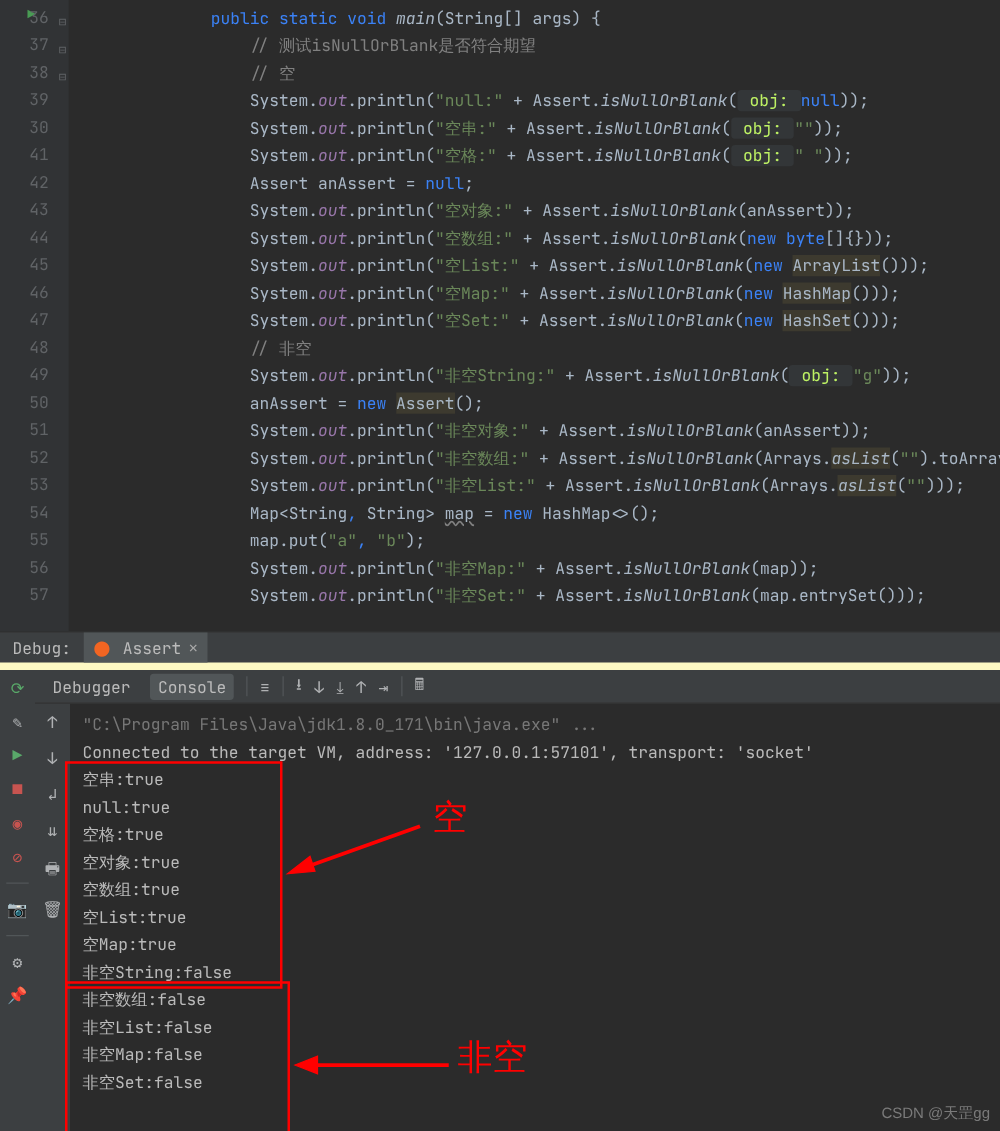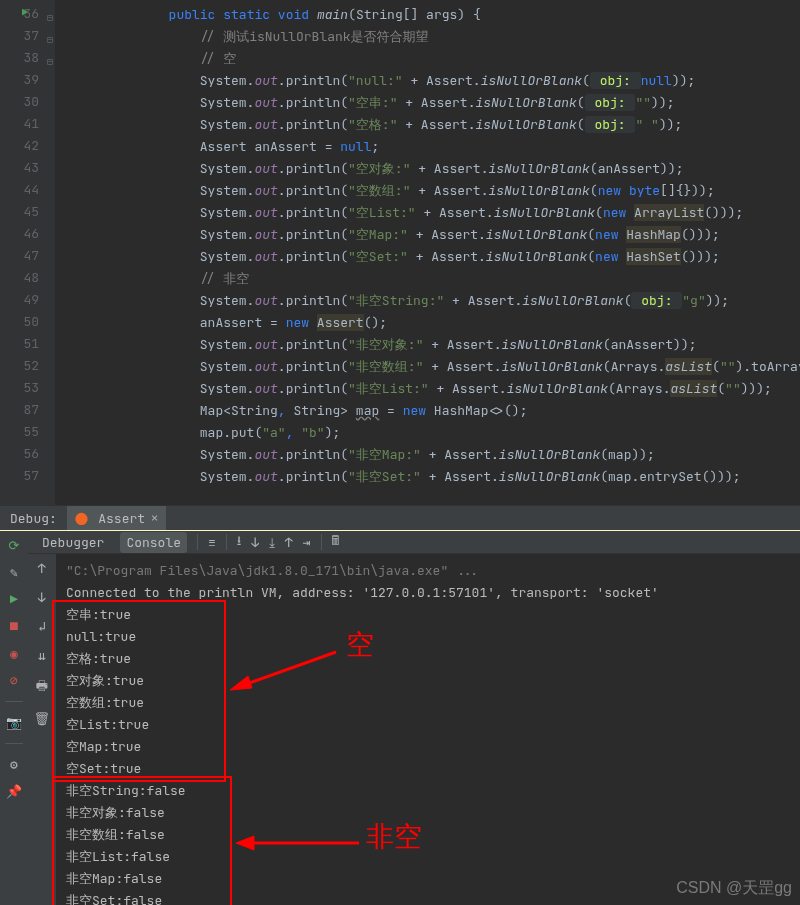--- a/index.html
+++ b/index.html
@@ -12,21 +12,21 @@
 .kw{color:#3b82f6}
 .str{color:#6a8759}
 .cm{color:#808080}
 .fld{color:#9876aa;font-style:italic}
 .fn{font-style:italic}
 .hint{color:#bef264;background:#333638;border-radius:3px;padding:0 2px}
 .hl{background:#3d3a2f}
 .under{text-decoration-color:#a9b7c6}
 .warn{text-decoration:underline wavy #808080}
 .run-tri{position:absolute;left:22px;top:5px;color:#499c54;font-size:11px}
-.debug-bar{height:24px;background:#3c3f41;border-top:1px solid #323232;border-bottom:1px solid #fef9c3;display:flex;align-items:center}
+.debug-bar{height:24px;background:#3c3f41;border-top:1px solid #323232;border-bottom:6px solid #fef9c3;display:flex;align-items:center}
 .debug-bar .lbl{padding:0 10px;color:#bbb}
 .debug-bar .tab{display:flex;align-items:center;padding:0 8px;height:24px;background:#515658;color:#bbb;gap:6px}
 .debug-bar .tab .x{color:#aaa;font-size:12px}
 .debug-bar .bug{color:#f26522;margin-right:4px;font-size:12px}
 .panel{display:flex;height:376px;background:#2b2b2b}
 .lrail{width:28px;background:#3c3f41;display:flex;flex-direction:column;align-items:center;padding-top:6px;gap:10px}
 .lrail span{color:#afb1b3;font-size:13px}
 .sep{height:1px;background:#515658;width:18px;margin:2px 0}
 .mid{flex:1;display:flex;flex-direction:column}
 .tbar{height:26px;background:#3c3f41;border-bottom:1px solid #323232;display:flex;align-items:center;padding:0 8px;gap:10px;color:#bbb}
@@ -36,21 +36,21 @@
 .vsep{width:1px;height:16px;background:#515658}
 .out{display:flex;flex:1;position:relative}
 .orail{width:28px;background:#3c3f41;display:flex;flex-direction:column;align-items:center;padding-top:6px;gap:12px}
 .orail span{color:#afb1b3;font-size:13px}
 .console{flex:1;padding:6px 0 0 10px;line-height:22px;font-family:inherit;color:#bababa;position:relative}
 .console .row{height:22px}
 .console .gray{color:#777}
 .box1{position:absolute;border:2px solid #ff0000;pointer-events:none}
 .anno{position:absolute;color:#ff0000;font-family:"Microsoft YaHei","SimSun",sans-serif;font-size:28px;font-weight:500}
 .arrow{position:absolute;stroke:#ff0000;fill:#ff0000}
-.watermark{position:absolute;right:8px;bottom:6px;color:#7a7a7a;font-size:16px;font-family:"Microsoft YaHei",sans-serif}
+.watermark{position:absolute;right:8px;bottom:6px;color:#7a7a7a;font-size:12px;font-family:"Microsoft YaHei",sans-serif}
 </style>
 </head>
 <body>
 
 <div class="editor">
   <span class="run-tri">▶</span>
   <div class="gutter">
       <div class="ln">36<span class="fold">⊟</span></div>
       <div class="ln">37<span class="fold">⊟</span></div>
       <div class="ln">38<span class="fold">⊟</span></div>
@@ -62,21 +62,21 @@
       <div class="ln">44</div>
       <div class="ln">45</div>
       <div class="ln">46</div>
       <div class="ln">47</div>
       <div class="ln">48</div>
       <div class="ln">49</div>
       <div class="ln">50</div>
       <div class="ln">51</div>
       <div class="ln">52</div>
       <div class="ln">53</div>
-      <div class="ln">87</div>
+      <div class="ln">54</div>
       <div class="ln">55</div>
       <div class="ln">56</div>
       <div class="ln">57</div>
     </div>
   <div class="code"><div class="code-line">            <span class="kw">public</span><span> </span><span class="kw">static</span><span> </span><span class="kw">void</span><span> </span><span class="fn">main</span><span>(String[] args) {</span></div><div class="code-line">                <span class="cm">// 测试isNullOrBlank是否符合期望</span></div><div class="code-line">                <span class="cm">// 空</span></div><div class="code-line">                <span>System.</span><span class="fld">out</span><span>.println(</span><span class="str">"null:"</span><span> + Assert.</span><span class="fn">isNullOrBlank</span><span>(</span><span class="hint"> obj: </span><span class="kw">null</span><span>));</span></div><div class="code-line">                <span>System.</span><span class="fld">out</span><span>.println(</span><span class="str">"空串:"</span><span> + Assert.</span><span class="fn">isNullOrBlank</span><span>(</span><span class="hint"> obj: </span><span class="str">""</span><span>));</span></div><div class="code-line">                <span>System.</span><span class="fld">out</span><span>.println(</span><span class="str">"空格:"</span><span> + Assert.</span><span class="fn">isNullOrBlank</span><span>(</span><span class="hint"> obj: </span><span class="str">" "</span><span>));</span></div><div class="code-line">                <span>Assert </span><span class="under">anAssert</span><span> = </span><span class="kw">null</span><span>;</span></div><div class="code-line">                <span>System.</span><span class="fld">out</span><span>.println(</span><span class="str">"空对象:"</span><span> + Assert.</span><span class="fn">isNullOrBlank</span><span>(</span><span class="under">anAssert</span><span>));</span></div><div class="code-line">                <span>System.</span><span class="fld">out</span><span>.println(</span><span class="str">"空数组:"</span><span> + Assert.</span><span class="fn">isNullOrBlank</span><span>(</span><span class="kw">new</span><span> </span><span class="kw">byte</span><span>[]{}));</span></div><div class="code-line">                <span>System.</span><span class="fld">out</span><span>.println(</span><span class="str">"空List:"</span><span> + Assert.</span><span class="fn">isNullOrBlank</span><span>(</span><span class="kw">new</span><span> </span><span class="hl">ArrayList</span><span>()));</span></div><div class="code-line">                <span>System.</span><span class="fld">out</span><span>.println(</span><span class="str">"空Map:"</span><span> + Assert.</span><span class="fn">isNullOrBlank</span><span>(</span><span class="kw">new</span><span> </span><span class="hl">HashMap</span><span>()));</span></div><div class="code-line">                <span>System.</span><span class="fld">out</span><span>.println(</span><span class="str">"空Set:"</span><span> + Assert.</span><span class="fn">isNullOrBlank</span><span>(</span><span class="kw">new</span><span> </span><span class="hl">HashSet</span><span>()));</span></div><div class="code-line">                <span class="cm">// 非空</span></div><div class="code-line">                <span>System.</span><span class="fld">out</span><span>.println(</span><span class="str">"非空String:"</span><span> + Assert.</span><span class="fn">isNullOrBlank</span><span>(</span><span class="hint"> obj: </span><span class="str">"g"</span><span>));</span></div><div class="code-line">                <span class="under">anAssert</span><span> = </span><span class="kw">new</span><span> </span><span class="hl">Assert</span><span>();</span></div><div class="code-line">                <span>System.</span><span class="fld">out</span><span>.println(</span><span class="str">"非空对象:"</span><span> + Assert.</span><span class="fn">isNullOrBlank</span><span>(</span><span class="under">anAssert</span><span>));</span></div><div class="code-line">                <span>System.</span><span class="fld">out</span><span>.println(</span><span class="str">"非空数组:"</span><span> + Assert.</span><span class="fn">isNullOrBlank</span><span>(Arrays.</span><span class="hl fn">asList</span><span>(</span><span class="str">""</span><span>).toArray()));</span></div><div class="code-line">                <span>System.</span><span class="fld">out</span><span>.println(</span><span class="str">"非空List:"</span><span> + Assert.</span><span class="fn">isNullOrBlank</span><span>(Arrays.</span><span class="hl fn">asList</span><span>(</span><span class="str">""</span><span>)));</span></div><div class="code-line">                <span>Map&lt;String</span><span class="kw">,</span><span> String&gt; </span><span class="warn">map</span><span> = </span><span class="kw">new</span><span> HashMap&lt;&gt;();</span></div><div class="code-line">                <span>map.put(</span><span class="str">"a"</span><span class="kw">,</span><span> </span><span class="str">"b"</span><span>);</span></div><div class="code-line">                <span>System.</span><span class="fld">out</span><span>.println(</span><span class="str">"非空Map:"</span><span> + Assert.</span><span class="fn">isNullOrBlank</span><span>(map));</span></div><div class="code-line">                <span>System.</span><span class="fld">out</span><span>.println(</span><span class="str">"非空Set:"</span><span> + Assert.</span><span class="fn">isNullOrBlank</span><span>(map.entrySet()));</span></div></div>
 </div>
 
 <div class="debug-bar">
   <span class="lbl">Debug:</span>
   <div class="tab">
@@ -119,34 +119,32 @@
       <div class="orail">
         <span>↑</span>
         <span>↓</span>
         <span>↲</span>
         <span>⇊</span>
         <span>🖶</span>
         <span>🗑</span>
       </div>
       <div class="console">
         <div class="row gray">"C:\Program Files\Java\jdk1.8.0_171\bin\java.exe" ...</div>
-        <div class="row">Connected to the println VM, address: '127.0.0.1:57101', transport: 'socket'</div>
+        <div class="row">Connected to the target VM, address: '127.0.0.1:57101', transport: 'socket'</div>
         <div id="g1">
             <div class="row">空串:true</div>
             <div class="row">null:true</div>
             <div class="row">空格:true</div>
             <div class="row">空对象:true</div>
             <div class="row">空数组:true</div>
             <div class="row">空List:true</div>
             <div class="row">空Map:true</div>
-            <div class="row">空Set:true</div>
           </div>
         <div id="g2">
             <div class="row">非空String:false</div>
-            <div class="row">非空对象:false</div>
             <div class="row">非空数组:false</div>
             <div class="row">非空List:false</div>
             <div class="row">非空Map:false</div>
             <div class="row">非空Set:false</div>
           </div>
 
         <div class="box1" style="left:-4px;top:46px;width:170px;height:178px"></div>
         <div class="box1" style="left:-4px;top:222px;width:176px;height:134px"></div>
         <div class="anno" style="left:290px;top:80px">空</div>
         <div class="anno" style="left:310px;top:272px">非空</div>

